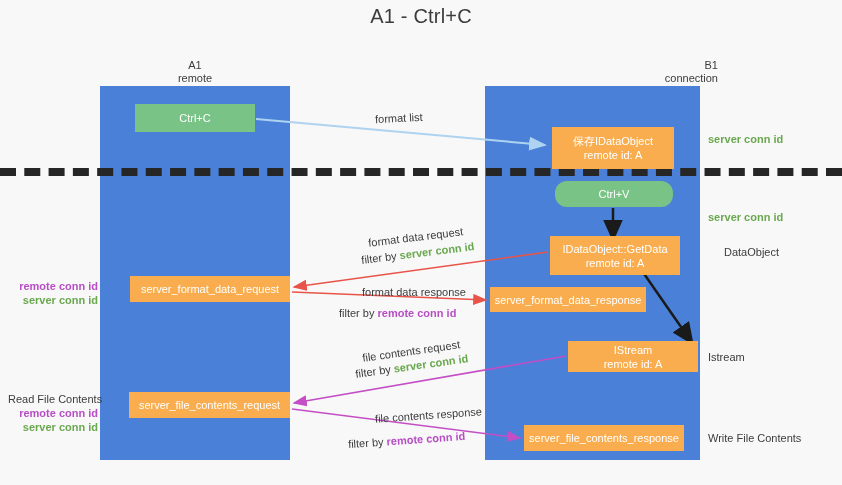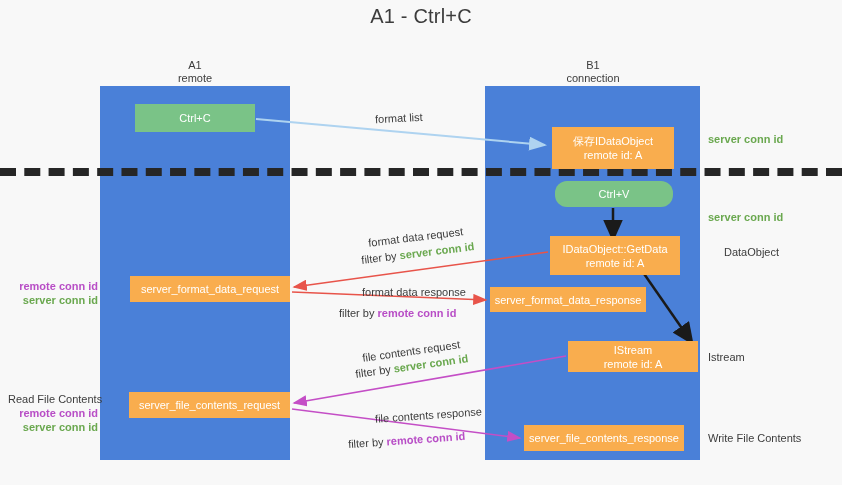--- a/index.html
+++ b/index.html
@@ -101,21 +101,21 @@
 <div class="stage">
 
   <div class="title">
     <div>A1 - Ctrl+C</div>
   </div>
 
   <div class="col-head" style="left:95px;top:59px;">
     <div>A1</div>
     <div>remote</div>
   </div>
-  <div class="col-head" style="left:493px;top:59px;">
+  <div class="col-head" style="left:518px;top:59px;text-align:right;">
     <div>B1</div>
     <div>connection</div>
   </div>
 
   <div class="column" id="col-a1"></div>
   <div class="column" id="col-b1"></div>
 
   <svg class="wires">
     <defs>
       <marker id="ah-blue" markerWidth="9" markerHeight="7" refX="8" refY="3.5" orient="auto">

